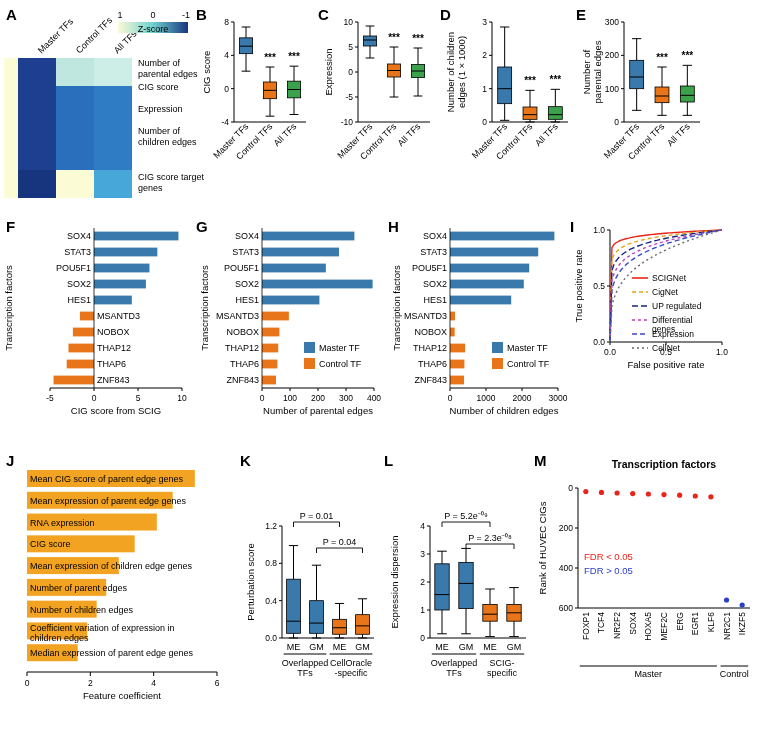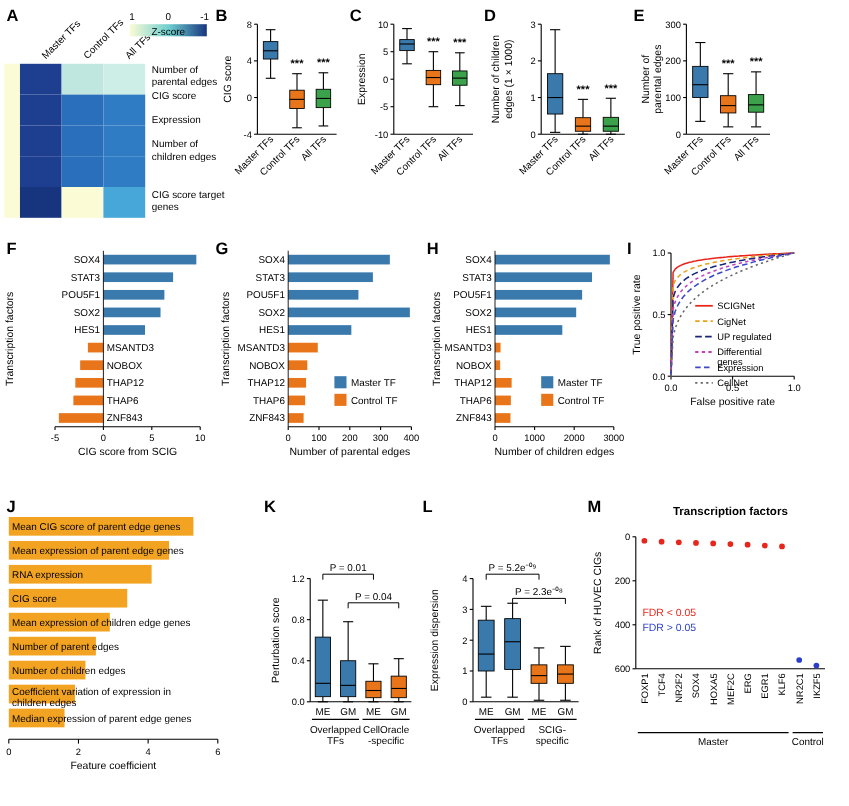--- a/index.html
+++ b/index.html
@@ -384,21 +384,21 @@
       <line x1="62" y1="106" x2="78" y2="106" stroke="#c040c0" stroke-width="1.6" stroke-dasharray="3,3"></line>
       <text x="82" y="109" font-size="8.5" fill="#000">Differential</text>
       <text x="82" y="118" font-size="8.5" fill="#000">genes</text>
       <line x1="62" y1="120" x2="78" y2="120" stroke="#3a49c8" stroke-width="1.6" stroke-dasharray="5,3"></line>
       <text x="82" y="123" font-size="8.5" fill="#000">Expression</text>
       <line x1="62" y1="134" x2="78" y2="134" stroke="#666666" stroke-width="1.6" stroke-dasharray="2,3"></line>
       <text x="82" y="137" font-size="8.5" fill="#000">CellNet</text>
     </svg>
 </div>
 
-<div class="panel" style="left:0px;top:452px;width:240px;height:281px;">
+<div class="panel" style="left:0px;top:452px;width:240px;height:281px;padding-left:19px;">
   <svg id="svg-J" width="240" height="281">
       <rect x="8" y="18" width="167.83333333333331" height="16.986666666666668" fill="#f2a321"></rect>
       <text x="11" y="30" font-size="9" fill="#000">Mean CIG score of parent edge genes</text>
       <rect x="8" y="39.77777777777778" width="145.66666666666666" height="16.986666666666668" fill="#f2a321"></rect>
       <text x="11" y="51.77777777777778" font-size="9" fill="#000">Mean expression of parent edge genes</text>
       <rect x="8" y="61.55555555555556" width="129.83333333333331" height="16.986666666666668" fill="#f2a321"></rect>
       <text x="11" y="73.55555555555556" font-size="9" fill="#000">RNA expression</text>
       <rect x="8" y="83.33333333333334" width="107.66666666666666" height="16.986666666666668" fill="#f2a321"></rect>
       <text x="11" y="95.33333333333334" font-size="9" fill="#000">CIG score</text>
       <rect x="8" y="105.11111111111111" width="91.83333333333333" height="16.986666666666668" fill="#f2a321"></rect>

